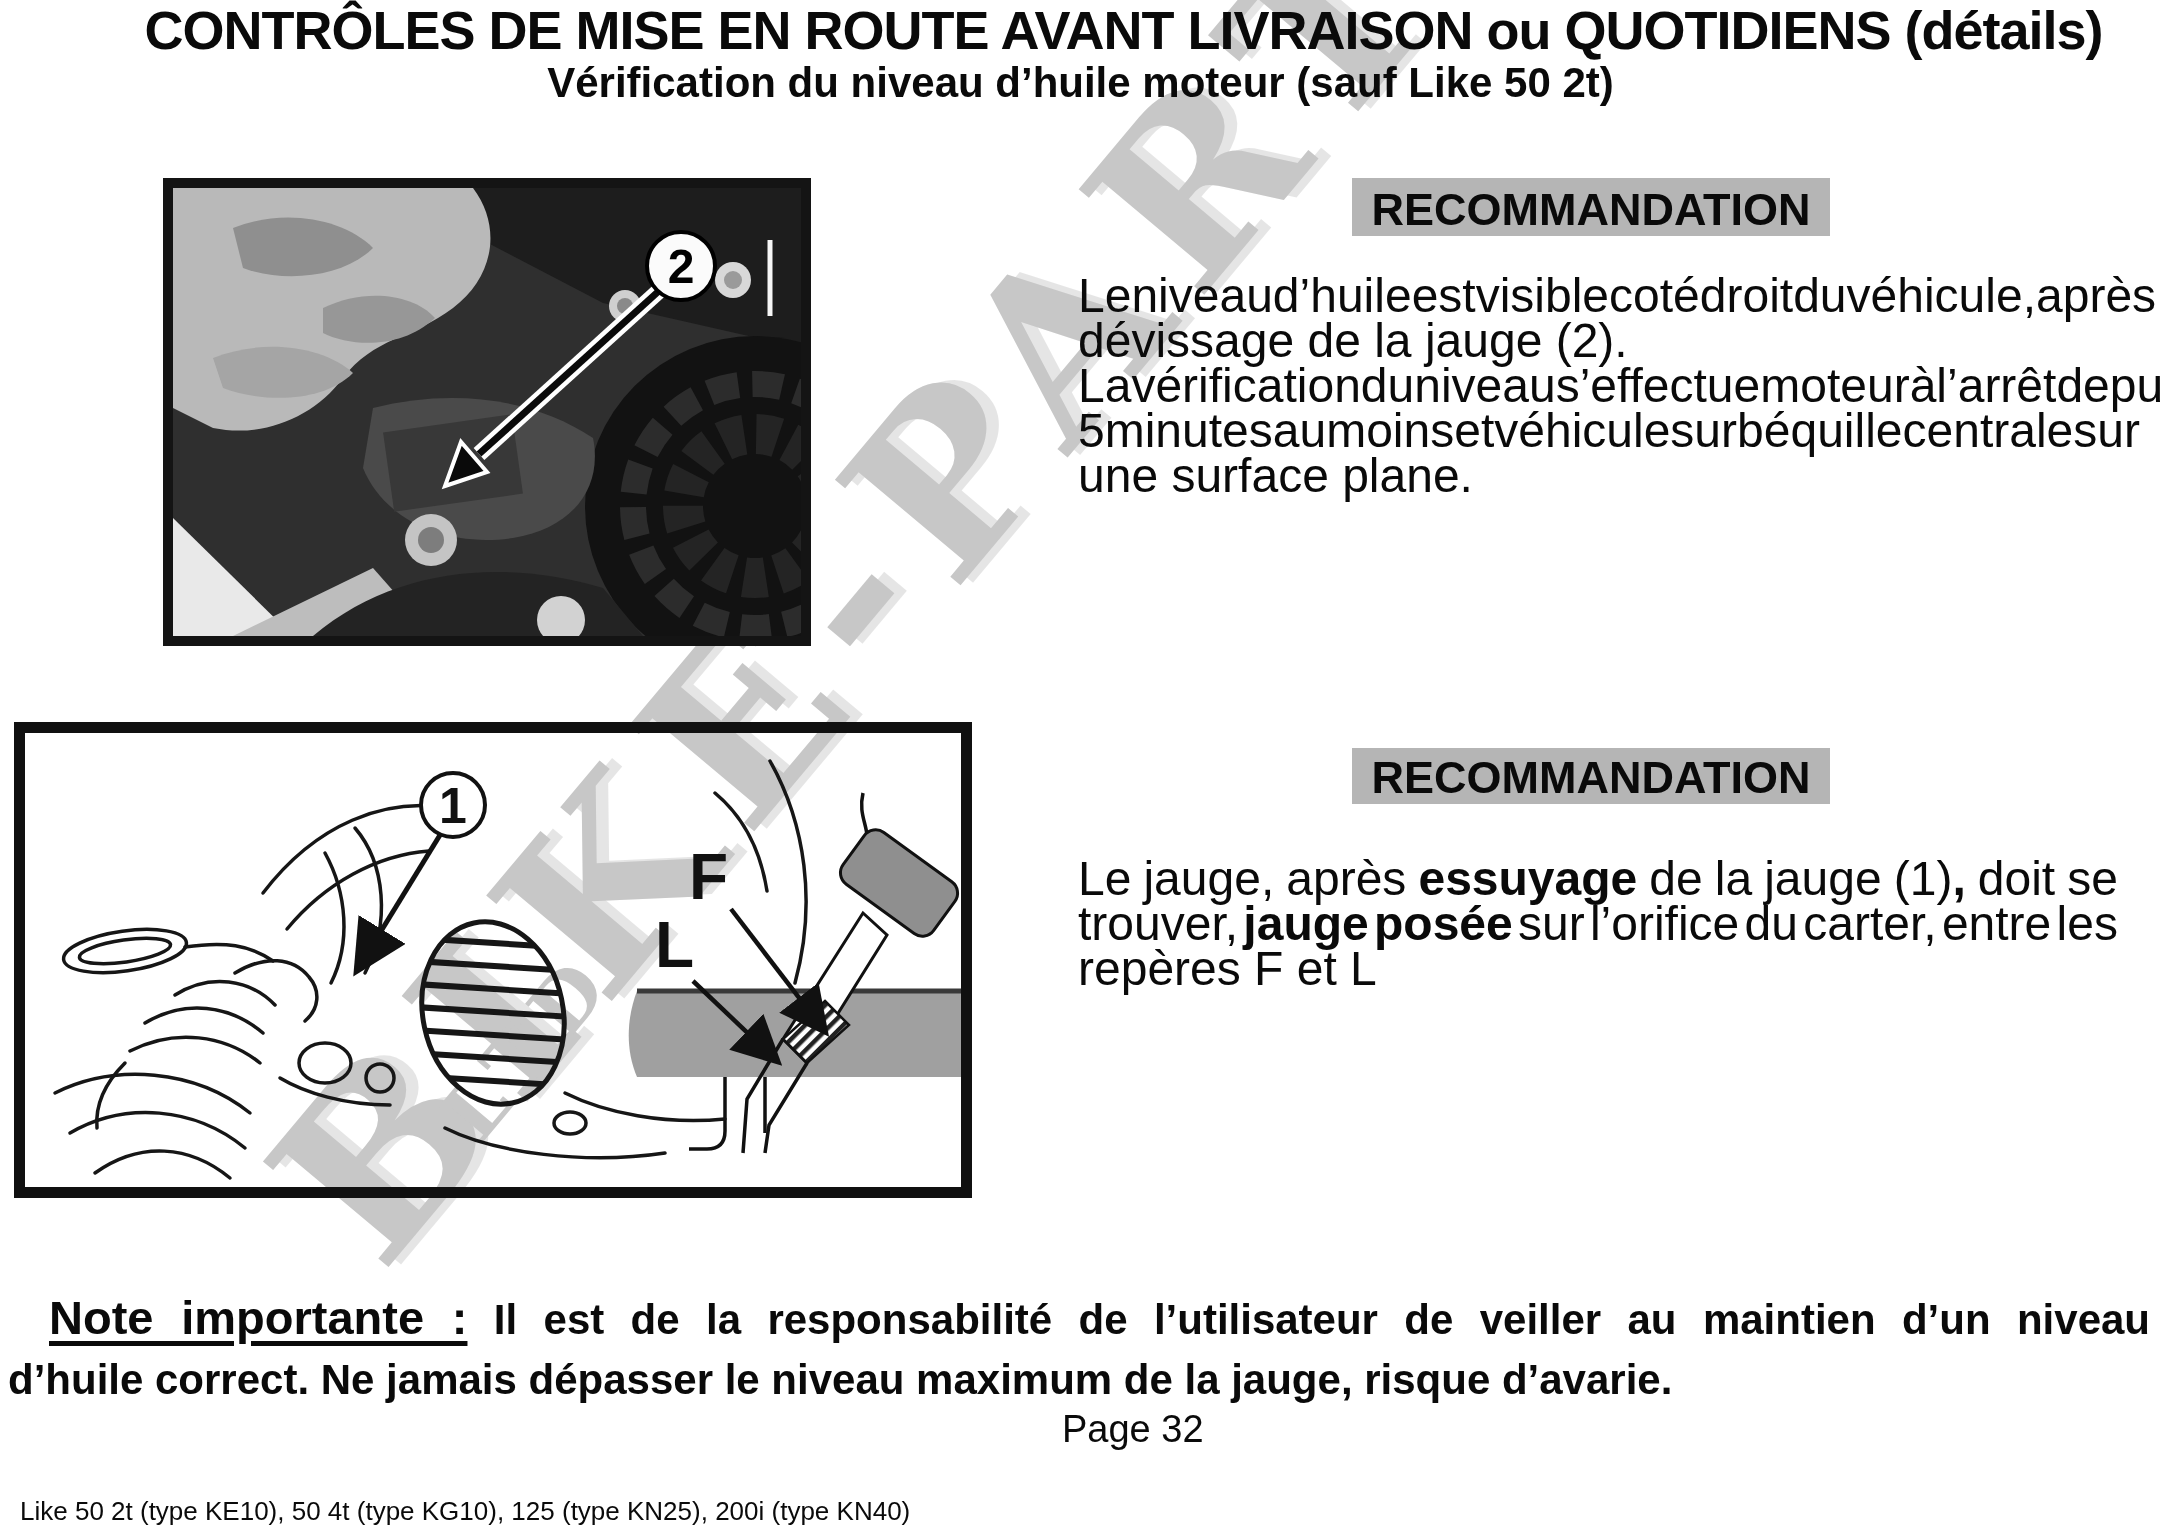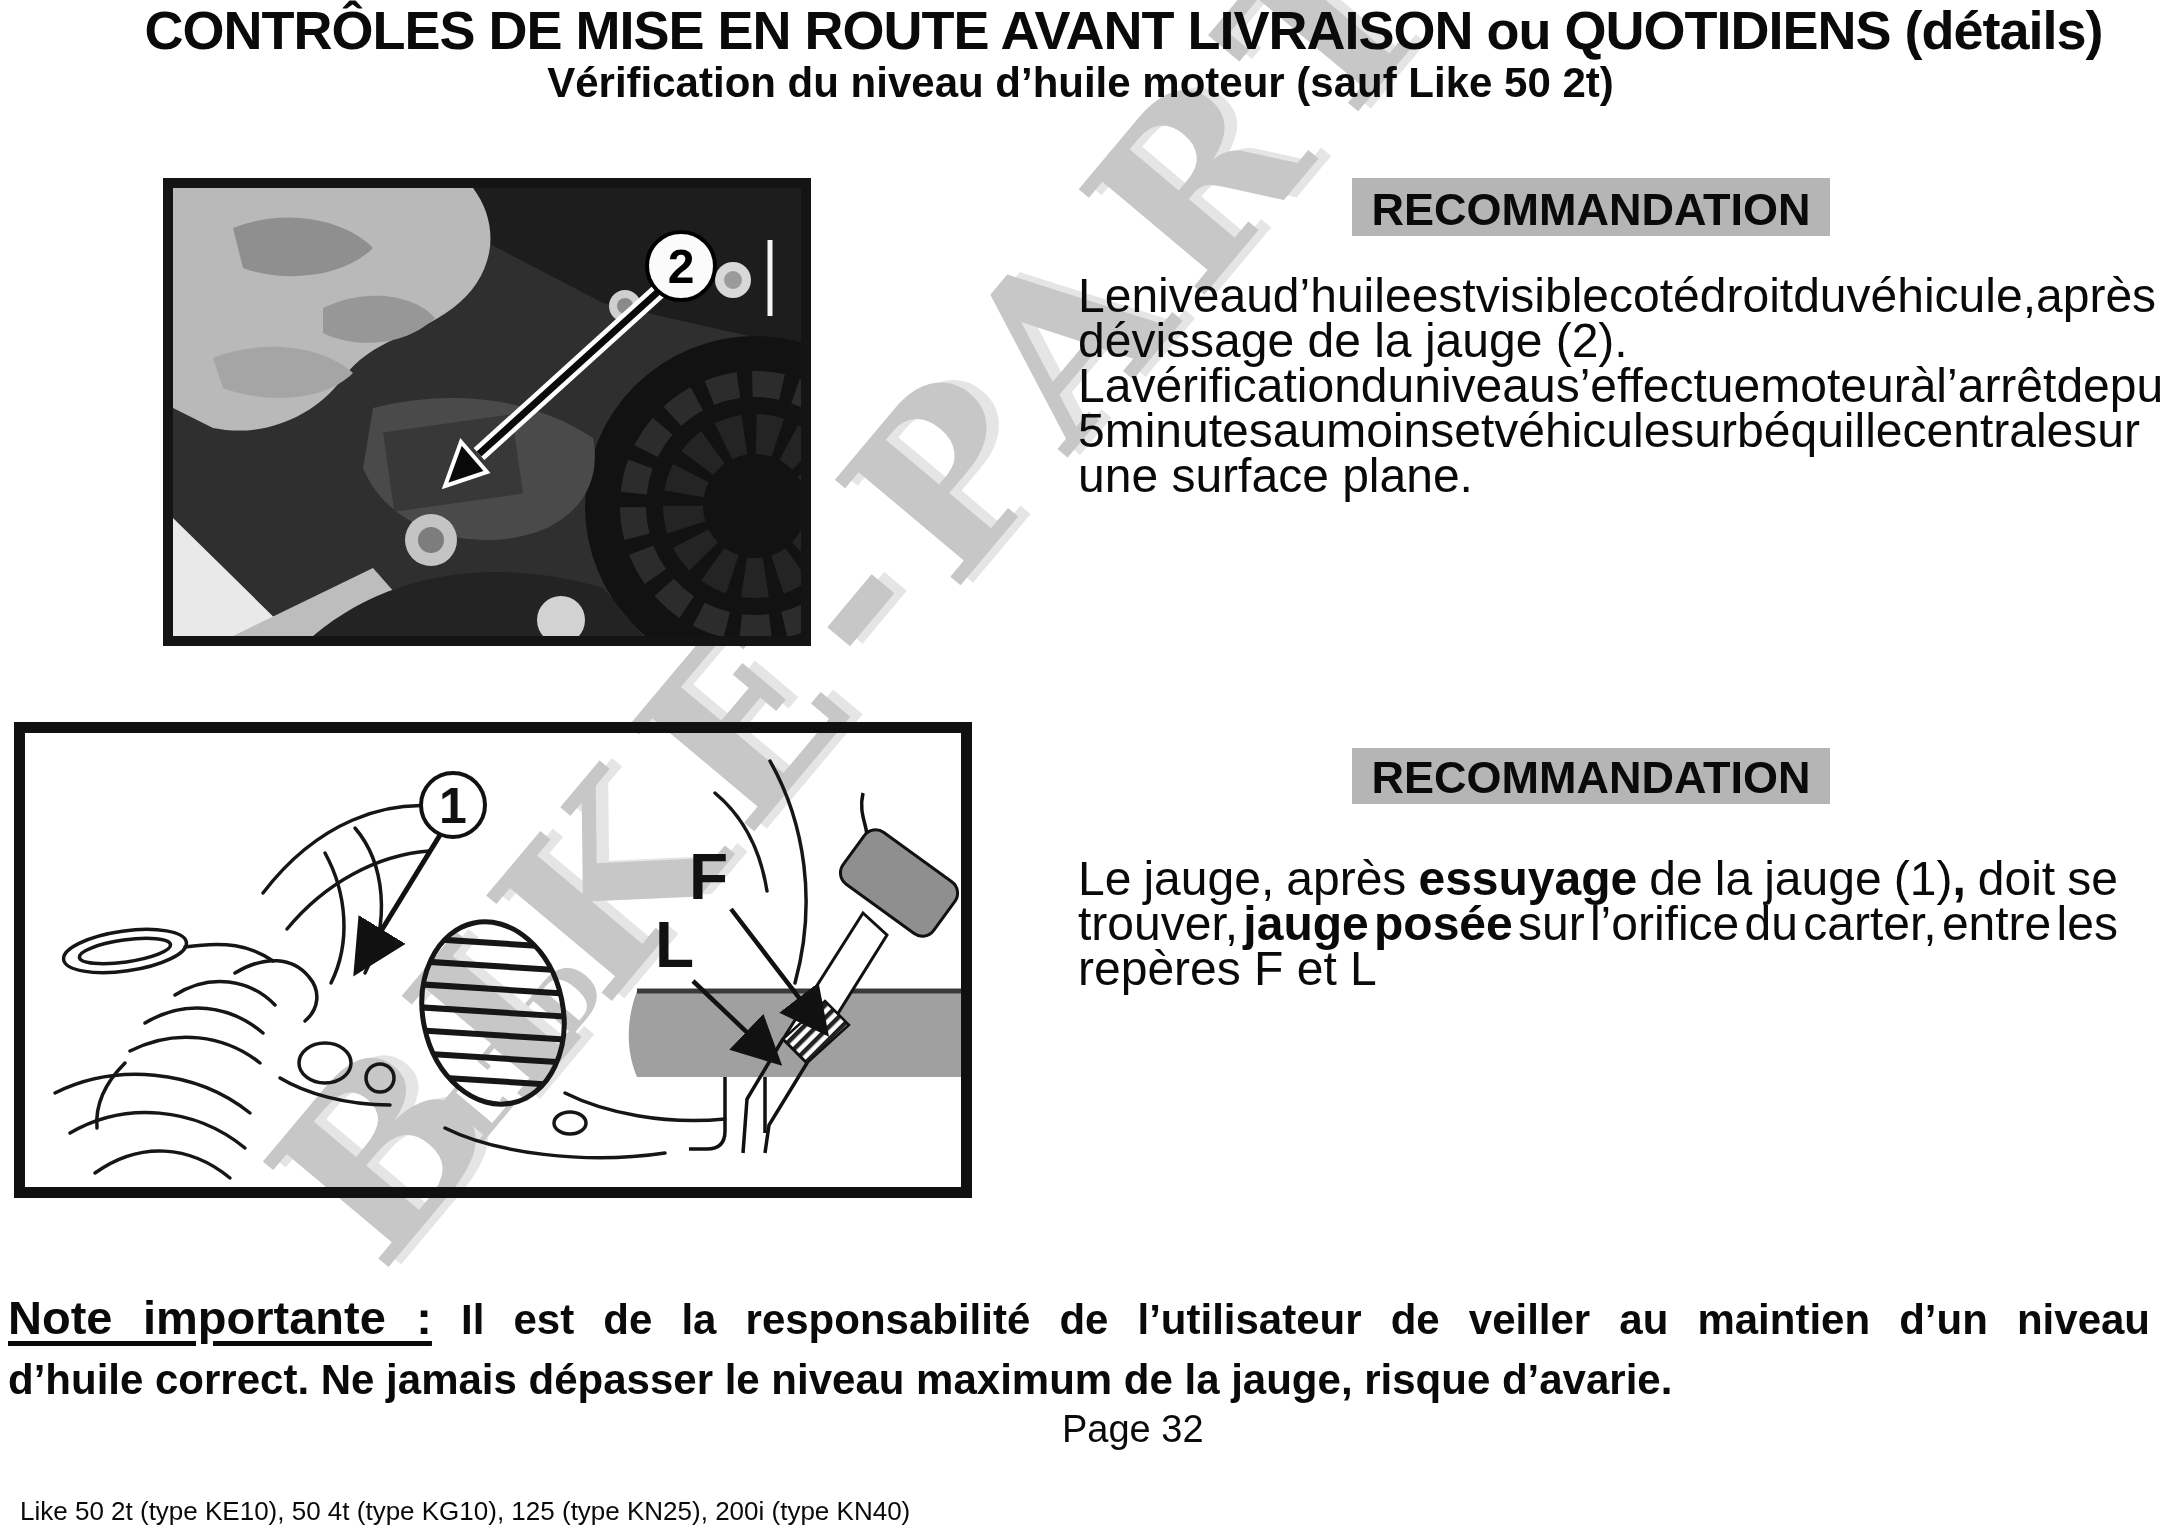--- a/index.html
+++ b/index.html
@@ -31,21 +31,21 @@
   #rec1{top:178px;}
   #rec2{top:748px;height:56px;}
   .para{position:absolute;z-index:2;left:1078px;width:1040px;font-size:48px;line-height:45px;}
   #para1{top:273px;}
   #para2{top:856px;}
   .tline{height:45px;white-space:nowrap;}
   .jline{display:flex;justify-content:space-between;}
   
   .note{position:absolute;z-index:2;left:8px;top:1288px;width:2142px;
         font-size:42px;line-height:60px;font-weight:bold;}
-  .note .nline1{text-align:justify;text-align-last:justify;}
+  .note .nline1{text-align:justify;text-align-last:justify;margin-left:41px;}
   .nlabel{font-size:47px;text-decoration:underline;text-decoration-thickness:5px;text-underline-offset:7px;}
   
   .footer-models{position:absolute;z-index:2;left:20px;top:1496px;font-size:26px;}
   .footer-page{position:absolute;z-index:2;left:1062px;top:1408px;font-size:38px;}
 </style>
 </head>
 <body>
 
 <div class="page">
 

